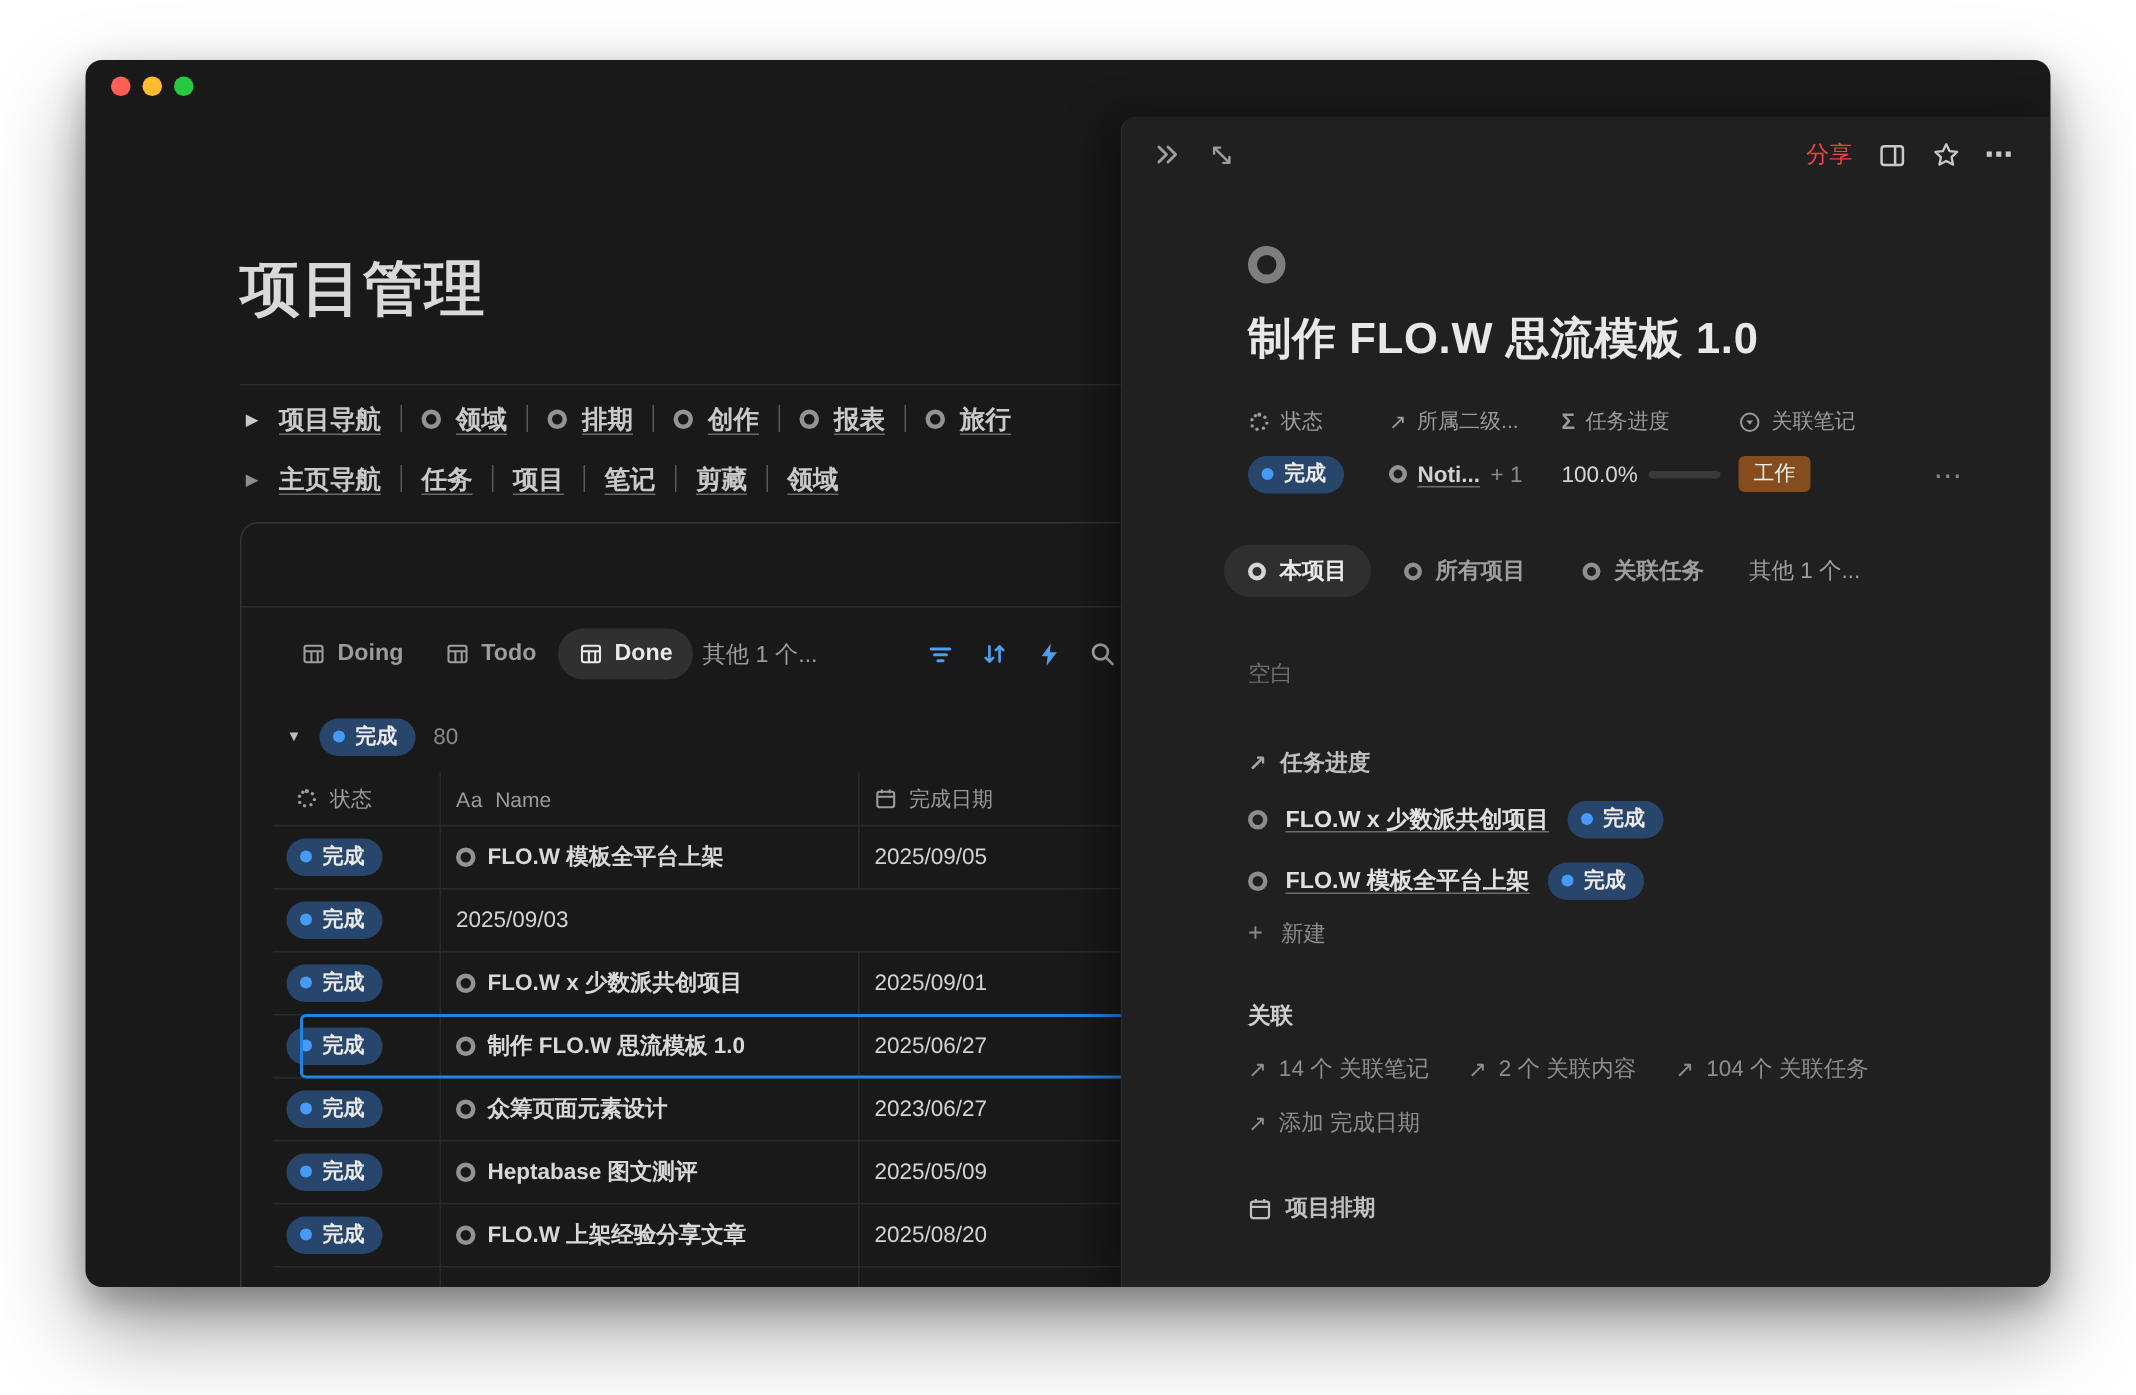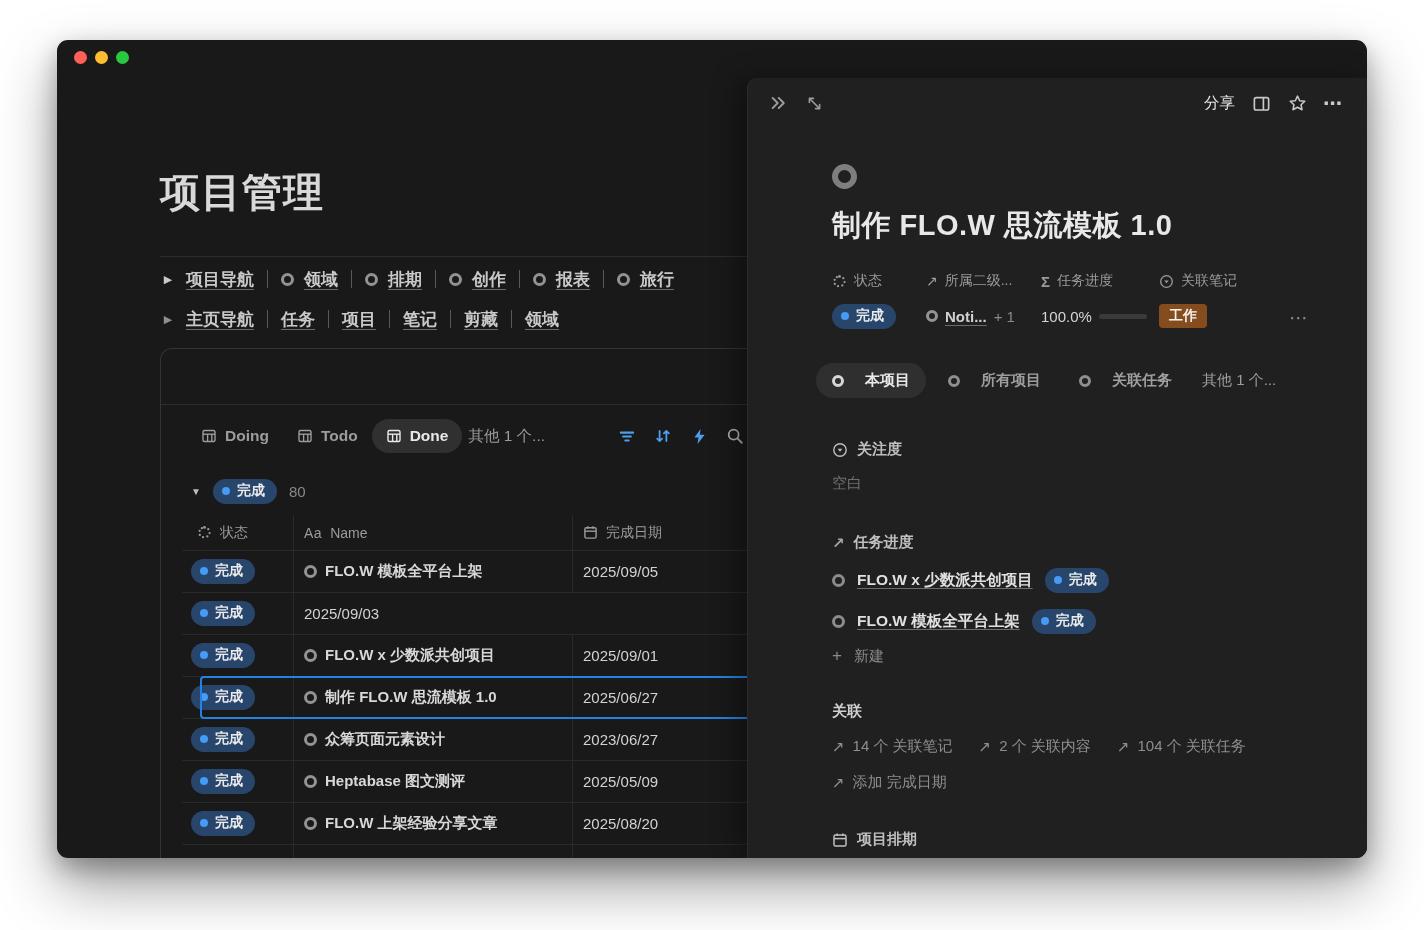--- a/index.html
+++ b/index.html
@@ -101,21 +101,21 @@
   
   .panel{
     position:absolute;left:690px;top:38px;width:620px;height:780px;background:#202020;
     border-top-left-radius:10px;border-left:1px solid rgba(255,255,255,0.05);
     box-shadow:-10px 0 26px rgba(0,0,0,0.35);z-index:20;
   }
   .panel-toolbar{height:50px;display:flex;align-items:center;padding:0 24px 0 20px;gap:16px;}
   .ptool{color:#9D9D9D;width:20px;height:20px;display:flex;align-items:center;justify-content:center;cursor:pointer;}
   .ptool.light{color:#C9C9C9;}
   .spacer{flex:1;}
-  .share-label{color:#e5e5e5;font-size:15.5px;cursor:pointer;}
+  .share-label{color:#ef4444;font-size:15.5px;cursor:pointer;}
   .dots{color:#C9C9C9;font-size:19px;font-weight:700;letter-spacing:1px;cursor:pointer;line-height:1;}
 
   .panel-body{padding:0 40px 0 84px;}
   .page-icon{
     width:25px;height:25px;border:6.5px solid #7E7E7E;border-radius:50%;margin-top:36px;cursor:pointer;
   }
   .peek-title{margin-top:17px;font-size:29px;font-weight:700;color:#E8E8E8;letter-spacing:0.5px;}
 
   .props{display:flex;margin-top:26px;position:relative;}
   .prop{display:flex;flex-direction:column;gap:13px;}
@@ -124,28 +124,28 @@
   .prop-label .sigma{font-size:15px;font-weight:600;}
   .prop-value{display:flex;align-items:center;gap:7px;min-height:26px;font-size:15px;color:#D5D5D5;cursor:pointer;}
   .relation-link{
     color:#D0D0D0;font-weight:600;text-decoration:underline;text-decoration-color:rgba(255,255,255,0.35);
     text-underline-offset:3px;cursor:pointer;
   }
   .dim{color:#8A8A8A;font-weight:400;}
   .progress-track{width:48px;height:5px;border-radius:3px;background:#3A3A3A;overflow:hidden;}
   .progress-fill{height:100%;background:var(--progress-green);border-radius:3px;}
   .tag{
-    background:var(--tag-orange-bg);color:rgba(255,255,255,0.92);font-size:14px;font-weight:700;
+    background:var(--tag-orange-bg);color:rgba(255,255,255,0.92);font-size:14px;font-weight:400;
     padding:3px 10px;border-radius:4px;white-space:nowrap;
   }
   .prop-more{position:absolute;right:18px;bottom:2px;}
 
   .panel-tabs{display:flex;align-items:center;margin-top:34px;gap:6px;margin-left:-16px;}
   .ptab{
-    display:flex;align-items:center;gap:21px;padding:8px 16px;border-radius:20px;color:#9E9E9E;
+    display:flex;align-items:center;gap:9px;padding:8px 16px;border-radius:20px;color:#9E9E9E;
     font-size:15px;font-weight:600;cursor:pointer;white-space:nowrap;justify-content:center;
   }
   .ptab.active{background:#2F2F2F;color:#E9E9E9;}
   .ptab .ring{border-color:#8F8F8F;}
   .ptab.active .ring{border-color:#D6D6D6;}
   .ptab.plain{font-weight:500;padding-left:8px;}
 
   .section-label{display:flex;align-items:center;gap:9px;color:#BFBFBF;font-size:15px;font-weight:600;cursor:pointer;}
   .section-label .arrow{color:#A5A5A5;font-size:15px;}
   .blank-value{margin-top:15px;color:#6F6F6F;font-size:15px;}
@@ -538,27 +538,20 @@
         <div class="ptab">
           <span class="ring xs"></span>
           <span>关联任务</span>
         </div>
         <div class="ptab plain">
           <span>其他 1 个...</span>
         </div>
       </div>
 
       <div class="sec-attention">
-        <div class="section-label">
-          <svg width="16" height="16" viewBox="0 0 16 16">
-              <circle cx="8" cy="8" r="6.2" fill="none" stroke="#BFBFBF" stroke-width="1.4"></circle>
-              <path d="M5.6 6.8 L10.4 6.8 L8 9.8 Z" fill="#BFBFBF"></path>
-            </svg>
-          <span>关注度</span>
-        </div>
         <div class="blank-value">空白</div>
       </div>
 
       <div class="sec-followup">
         <div class="section-label">
           <span class="arrow">↗</span>
           <span>任务进度</span>
         </div>
         <div class="follow-item">
           <span class="ring sm"></span>

